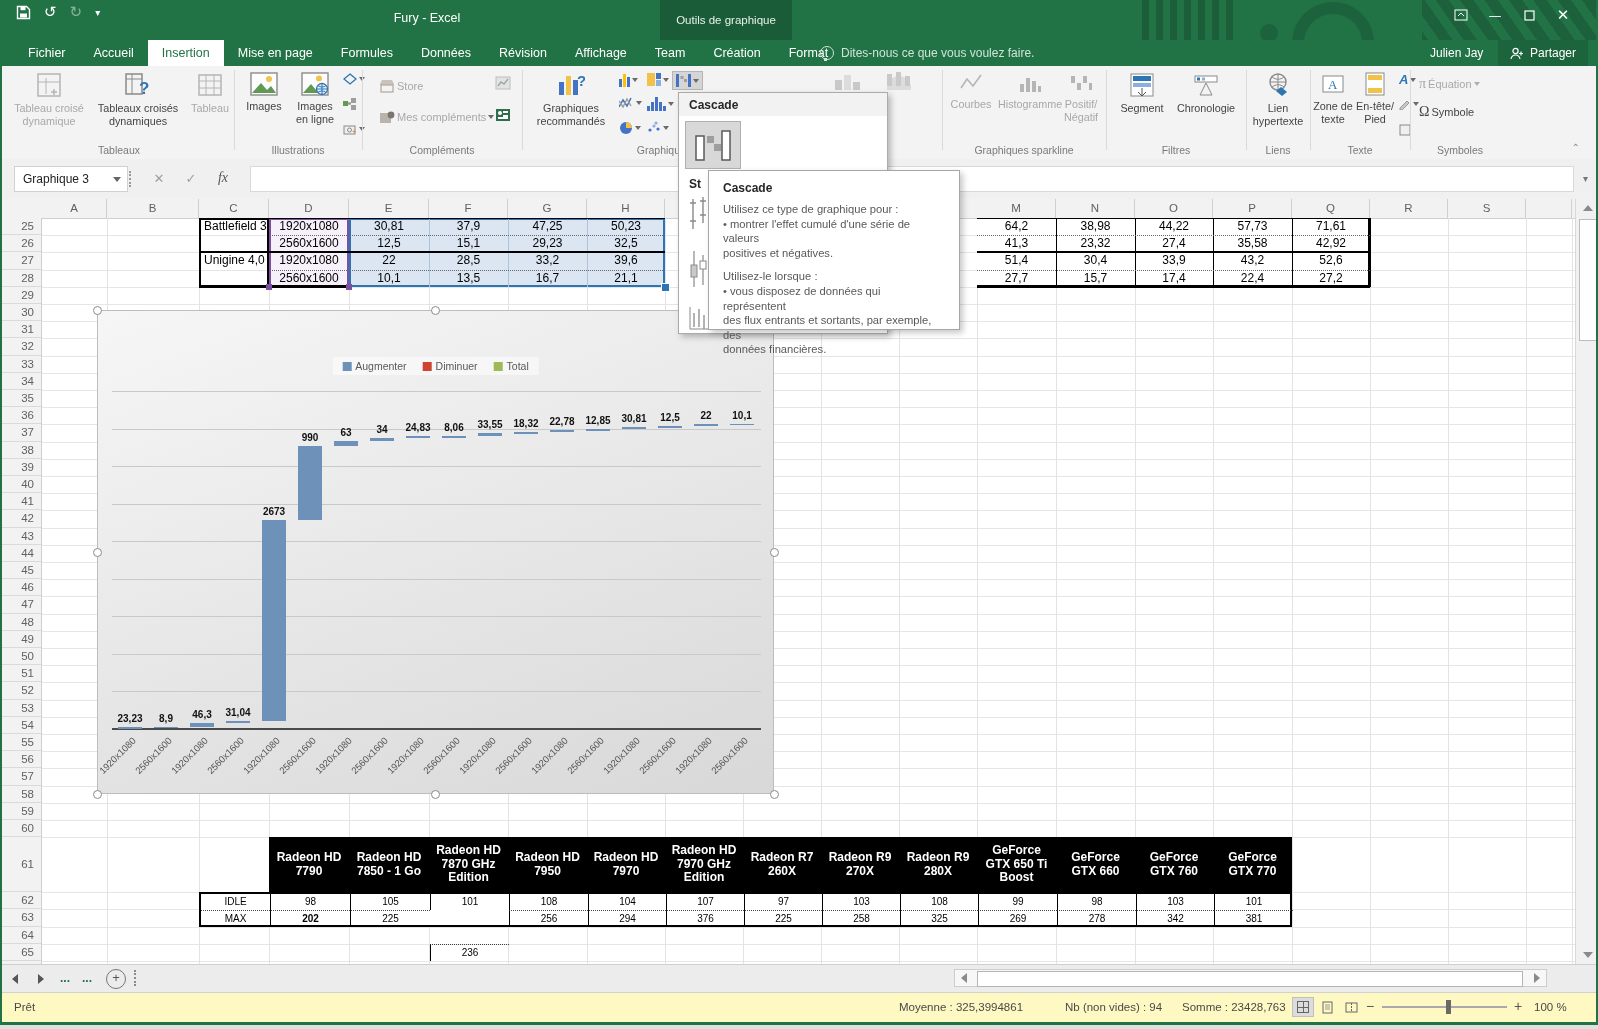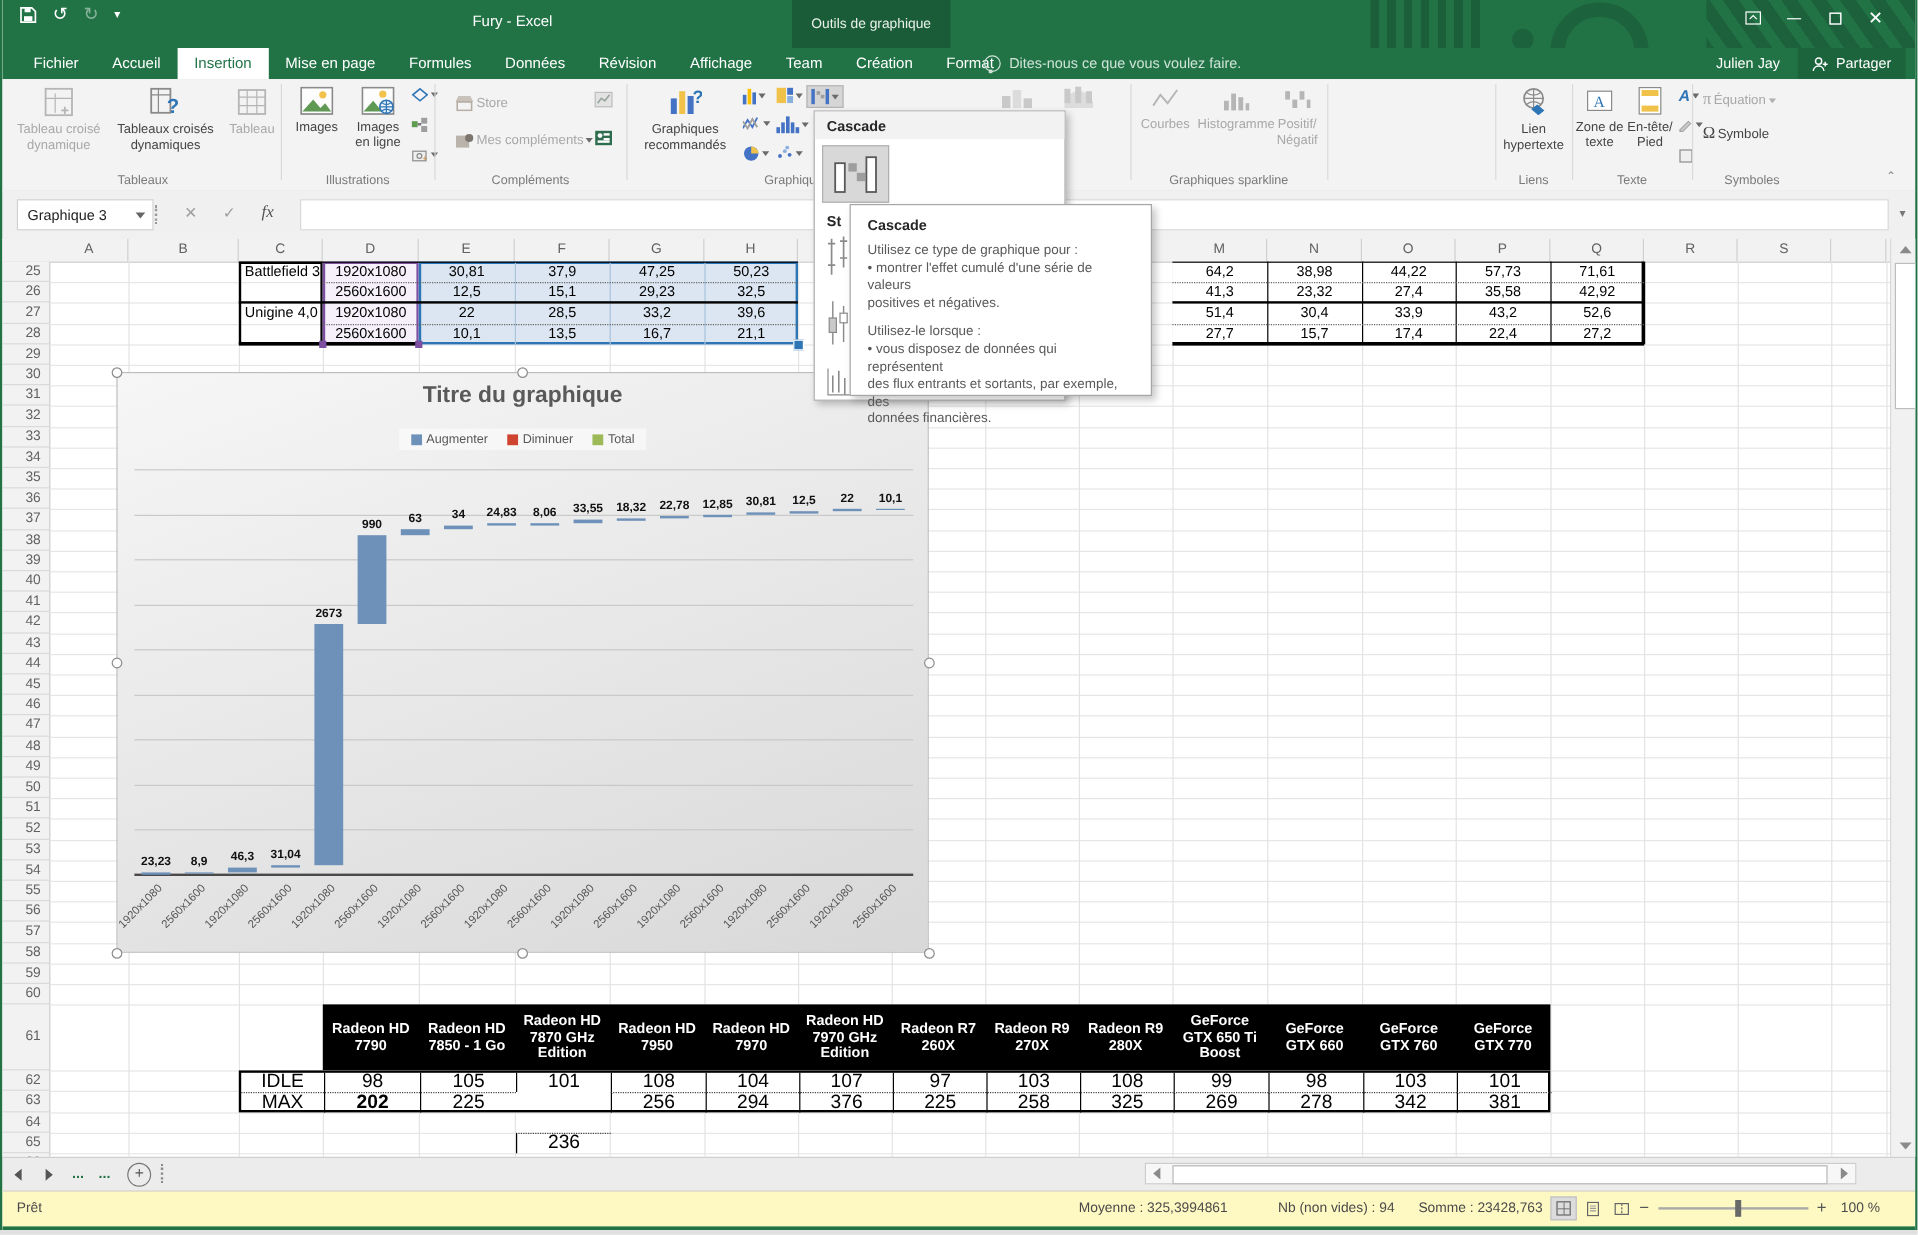--- a/index.html
+++ b/index.html
@@ -105,21 +105,21 @@
   .x-label{position:absolute;top:424px;font-size:9.5px;color:#555;white-space:nowrap;
            transform:rotate(-45deg);transform-origin:100% 0;}
   .hdl{position:absolute;width:9px;height:9px;border-radius:50%;background:#fdfdfd;border:1px solid #8c8c8c;
        box-sizing:border-box;}
   
   #gpu-head{position:absolute;left:267px;top:638px;width:1023px;height:55px;background:#000;display:flex;}
   .gpu-h{color:#fff;font-weight:bold;font-size:12px;line-height:13.5px;display:flex;align-items:center;
          justify-content:center;text-align:center;padding:0 2px;box-sizing:border-box;}
   #gpu-rows{position:absolute;left:197px;top:693px;width:1093px;height:35px;background:#fff;
             border:2px solid #000;box-sizing:border-box;}
-  .gpu-c{position:absolute;font-size:16px;color:#000;text-align:center;line-height:16px;
+  .gpu-c{position:absolute;font-size:10px;color:#000;text-align:center;line-height:16px;
          border-left:1px solid #000;box-sizing:border-box;}
   .gpu-c.first{border-left:none;}
   .gpu-row2{border-top:1px dotted #444;}
   
   #dropdown{position:absolute;left:676px;top:92px;width:208px;height:240px;background:#fff;
             border:1px solid #ababab;box-shadow:3px 3px 6px rgba(0,0,0,.25);z-index:40;}
   #dd-head{background:#f2f2f2;font-size:12px;font-weight:bold;color:#262626;padding:5px 0 4px 10px;}
   #dd-tile{position:absolute;left:6px;top:28px;width:54px;height:46px;background:#d8d8d8;
            border:1px solid #b0b0b0;display:flex;align-items:center;justify-content:center;}
   #dd-sec{position:absolute;left:10px;top:84px;font-size:12px;font-weight:bold;color:#262626;}
@@ -461,20 +461,42 @@
             <rect x="8" y="11" width="4" height="7" fill="#b5b5b5"></rect>
             <rect x="14" y="4" width="4" height="7" fill="#b5b5b5"></rect>
             <rect x="20" y="11" width="3" height="7" fill="#b5b5b5"></rect>
           </svg>
         <span>Positif/ Négatif</span>
       </div>
       <div class="glabel">Graphiques sparkline</div>
     </div>
     <div class="gsep" style="left:1104px;"></div>
 
+    <div class="rgroup" style="left:1106px;width:136px;">
+      <div class="bigbtn" style="left:4px;width:60px;">
+        <svg class="bicon" width="26" height="26" viewBox="0 0 26 26">
+            <rect x="2" y="2" width="22" height="22" fill="#fff" stroke="#8a8a8a"></rect>
+            <rect x="4" y="4" width="18" height="5" fill="#2e75b6"></rect>
+            <rect x="4" y="11" width="18" height="4" fill="#8ab0e0"></rect>
+            <path d="M13 16v8m-4-4l4 4 4-4" stroke="#555" fill="none"></path>
+          </svg>
+        <span>Segment</span>
+      </div>
+      <div class="bigbtn" style="left:64px;width:68px;">
+        <svg class="bicon" width="26" height="26" viewBox="0 0 26 26">
+            <rect x="2" y="4" width="22" height="6" fill="#fff" stroke="#8a8a8a"></rect>
+            <rect x="4" y="5.5" width="3" height="3" fill="#2e75b6"></rect>
+            <rect x="9" y="5.5" width="3" height="3" fill="#8ab0e0"></rect>
+            <path d="M13 11l-6 12m6-12l6 12" stroke="#8a8a8a" fill="none"></path>
+            <path d="M7 23h12" stroke="#8a8a8a"></path>
+          </svg>
+        <span>Chronologie</span>
+      </div>
+      <div class="glabel">Filtres</div>
+    </div>
     <div class="gsep" style="left:1244px;"></div>
 
     <div class="rgroup" style="left:1246px;width:60px;">
       <div class="bigbtn" style="left:0px;width:60px;">
         <svg class="bicon" width="26" height="26" viewBox="0 0 26 26">
             <circle cx="13" cy="10" r="8" fill="none" stroke="#8a8a8a" stroke-width="1.4"></circle>
             <path d="M5 10h16M13 2v16M7 5c4 3 8 3 12 0M7 15c4-3 8-3 12 0" stroke="#8a8a8a" fill="none"></path>
             <path d="M11 19l5-4 6 5-5 4z" fill="#2e75b6"></path>
           </svg>
         <span>Lien hypertexte</span>
@@ -739,21 +761,20 @@
         <div class="dotline" style="left: 267px; top: 36.2px; width: 396px;"></div>
         <div class="dotline" style="left: 267px; top: 70.6px; width: 396px;"></div>
         <div class="dotline" style="left: 975px; top: 36.2px; width: 393px;"></div>
         <div class="dotline" style="left: 975px; top: 70.6px; width: 393px;"></div>
         <div style="position: absolute; left: 264px; top: 85px; width: 6px; height: 6px; background: rgb(125, 79, 160);"></div>
         <div style="position: absolute; left: 344px; top: 85px; width: 6px; height: 6px; background: rgb(125, 79, 160);"></div>
         <div style="position: absolute; left: 659px; top: 84px; width: 7px; height: 7px; background: rgb(46, 117, 182); border: 1px solid rgb(255, 255, 255);"></div>
       </div>
 
     <div id="chart">
-      <div id="chart-title">Titre du graphique</div>
       <div id="legend">
           <div class="leg-item">
             <div class="leg-sw" style="background: rgb(110, 145, 185);"></div>
             <div>Augmenter</div>
           </div>
           <div class="leg-item">
             <div class="leg-sw" style="background: rgb(207, 68, 49);"></div>
             <div>Diminuer</div>
           </div>
           <div class="leg-item">

